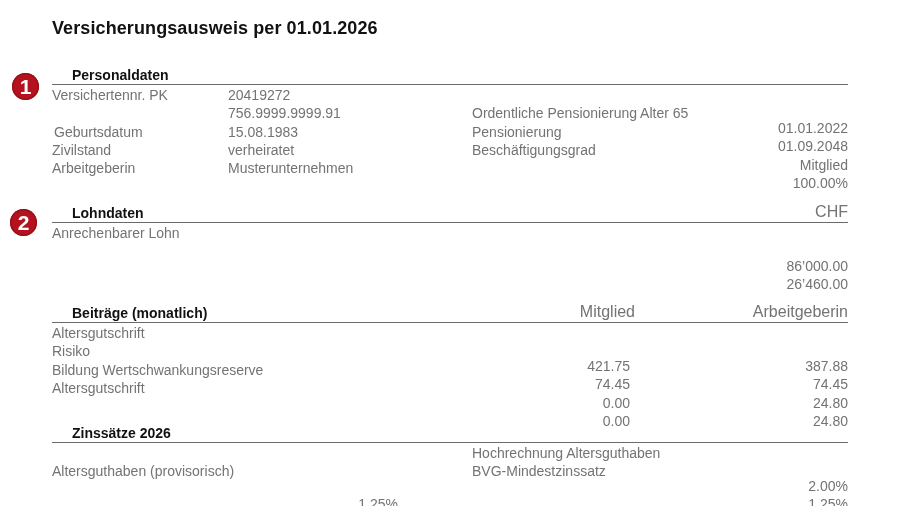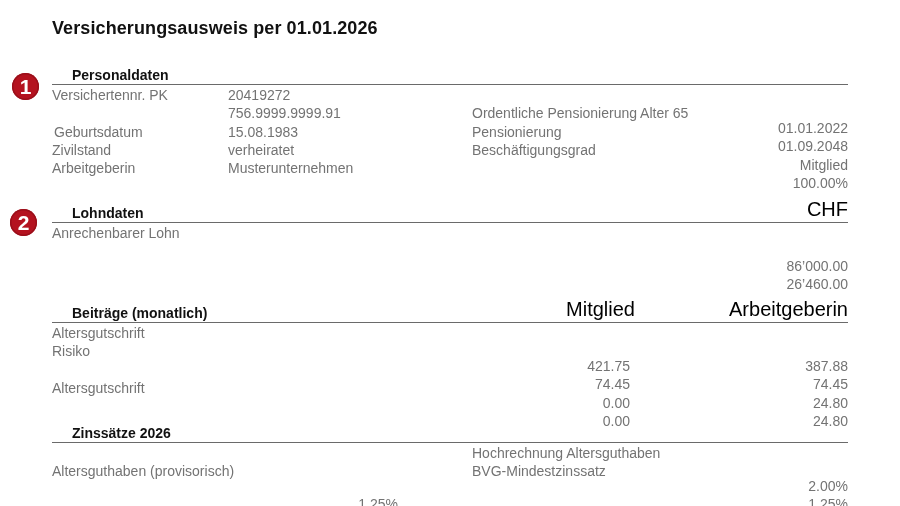--- a/index.html
+++ b/index.html
@@ -5,21 +5,21 @@
   html, body { margin:0; padding:0; background:#ffffff; }
   body { width:900px; height:506px; position:relative; overflow:hidden;
          font-family:"Liberation Sans", sans-serif; color:#1a1a1a; }
   .title { position:absolute; left:52px; top:18px; font-size:18px; font-weight:bold; color:#111; letter-spacing:0.1px; }
   .badge { position:absolute; width:27px; height:27px; border-radius:50%; background:#b4121f;
            color:#fff; font-weight:bold; font-size:21px; line-height:27px; text-align:center;
            box-shadow: inset 0 0 0 1.5px #9a0f1a; }
   .section { position:absolute; left:52px; width:796px; }
   .sec-head { position:relative; height:18px; border-bottom:1.5px solid #6a6a6a; }
   .sec-head .h { position:absolute; left:0; bottom:1px; font-size:14px; font-weight:bold; color:#111;padding-left:20px; }
-  .sec-head .c { position:absolute; bottom:1px; font-size:20px; color:#000000; }
+  .sec-head .c { position:absolute; bottom:1px; font-size:16px; color:#737373; }
   .row { position:relative; height:18.3px; font-size:14px; color:#737373; }
   .row span { position:absolute; top:1px; white-space:nowrap; }
   .r { text-align:right;margin-top:33px; }
 </style>
 </head>
 <body>
 
 <div class="title">Versicherungsausweis per 01.01.2026</div>
 
 <div class="badge" style="left:12px; top:73px;">1</div>
@@ -87,20 +87,21 @@
       <span style="left:0">Altersgutschrift</span>
       <span class="r" style="right:218px">421.75</span>
       <span class="r" style="right:0">387.88</span>
     </div>
     <div class="row">
       <span style="left:0">Risiko</span>
       <span class="r" style="right:218px">74.45</span>
       <span class="r" style="right:0">74.45</span>
     </div>
     <div class="row">
+      <span style="left:0">Bildung Wertschwankungsreserve</span>
       <span class="r" style="right:218px">0.00</span>
       <span class="r" style="right:0">24.80</span>
     </div>
     <div class="row">
       <span style="left:0">Altersgutschrift</span>
       <span class="r" style="right:218px">0.00</span>
       <span class="r" style="right:0">24.80</span>
     </div>
   </div>
 </div>

